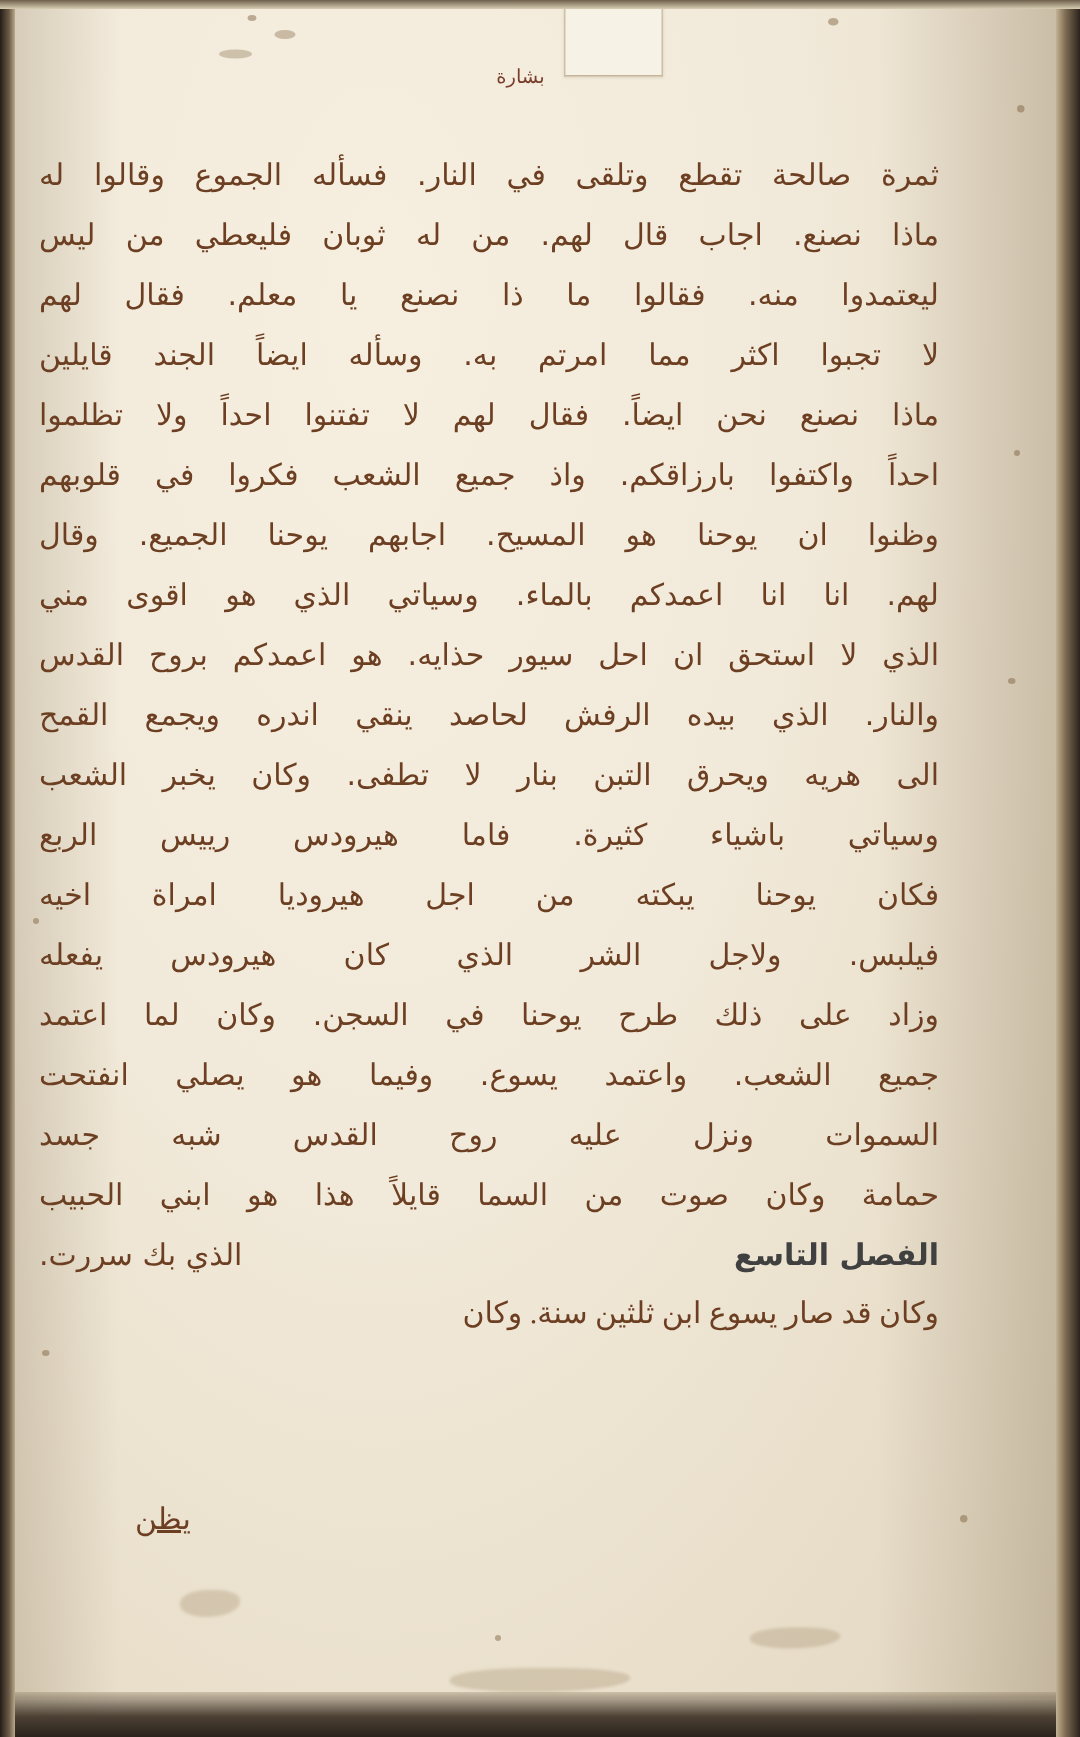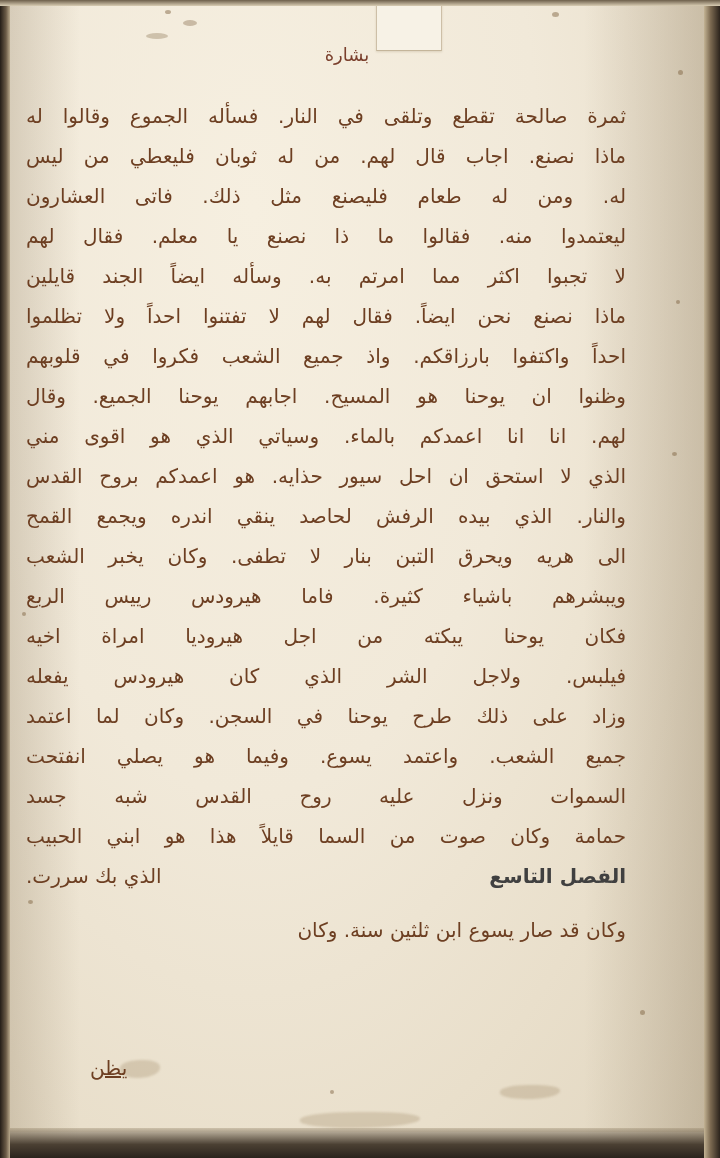--- a/index.html
+++ b/index.html
@@ -97,21 +97,21 @@
   
   .catchword {
     position: absolute;
     top: 44px;
     left: 0;
     width: 694px;
     text-align: center;
     direction: rtl;
     color: #7a3f2c;
     font-family: "DejaVu Sans", sans-serif;
-    font-size: 18px;
+    font-size: 13px;
   }
 
   .textblock {
     position: absolute;
     left: 26px;
     top: 96px;
     width: 600px;
     direction: rtl;
     text-align: justify;
     text-align-last: justify;
@@ -183,45 +183,44 @@
   <div class="speck" style="left:330px;  top:1090px;width:4px;  height:4px;"></div>
   <div class="smudge" style="left:120px; top:1060px; width:40px; height:18px;"></div>
   <div class="smudge" style="left:500px; top:1085px; width:60px; height:14px;"></div>
   <div class="smudge" style="left:300px; top:1112px; width:120px; height:16px;"></div>
 
   <div class="catchword">بشارة</div>
 
   <div class="textblock">
     <span class="line ink-brown">ثمرة صالحة تقطع وتلقى في النار. فسأله الجموع وقالوا له</span>
     <span class="line ink-brown">ماذا نصنع. اجاب قال لهم. من له ثوبان فليعطي من ليس</span>
-    <span class="line ink-brown">له. ومن له طعام فليصنع مثل ذلك. فاتى العشارون</span>
     <span class="line ink-brown">ليعتمدوا منه. فقالوا ما ذا نصنع يا معلم. فقال لهم</span>
     <span class="line ink-brown">لا تجبوا اكثر مما امرتم به. وسأله ايضاً الجند قايلين</span>
     <span class="line ink-brown">ماذا نصنع نحن ايضاً. فقال لهم لا تفتنوا احداً ولا تظلموا</span>
     <span class="line ink-brown">احداً واكتفوا بارزاقكم. واذ جميع الشعب فكروا في قلوبهم</span>
     <span class="line ink-brown">وظنوا ان يوحنا هو المسيح. اجابهم يوحنا الجميع. وقال</span>
     <span class="line ink-brown">لهم. انا انا اعمدكم بالماء. وسياتي الذي هو اقوى مني</span>
     <span class="line ink-brown">الذي لا استحق ان احل سيور حذايه. هو اعمدكم بروح القدس</span>
     <span class="line ink-brown">والنار. الذي بيده الرفش لحاصد ينقي اندره ويجمع القمح</span>
     <span class="line ink-brown">الى هريه ويحرق التبن بنار لا تطفى. وكان يخبر الشعب</span>
-    <span class="line ink-brown">ويبشرهم باشياء كثيرة. فاما هيرودس رييس الربع</span>
+    <span class="line ink-brown">وسياتي باشياء كثيرة. فاما هيرودس رييس الربع</span>
     <span class="line ink-brown">فكان يوحنا يبكته من اجل هيروديا امراة اخيه</span>
     <span class="line ink-brown">فيلبس. ولاجل الشر الذي كان هيرودس يفعله</span>
     <span class="line ink-brown">وزاد على ذلك طرح يوحنا في السجن. وكان لما اعتمد</span>
     <span class="line ink-brown">جميع الشعب. واعتمد يسوع. وفيما هو يصلي انفتحت</span>
     <span class="line ink-brown">السموات ونزل عليه روح القدس شبه جسد</span>
     <span class="line ink-brown">حمامة وكان صوت من السما قايلاً هذا هو ابني الحبيب</span>
 
     <span class="line ink-brown line-last" style="display:flex; justify-content:space-between; align-items:baseline;">
       <span class="chapter-head">الفصل التاسع</span>
       <span>الذي بك سررت.</span>
     </span>
 
-    <span class="line ink-brown line-last" style="margin-top:14px;">وكان قد صار يسوع ابن ثلثين سنة. وكان</span>
+    <span class="line ink-brown line-last" style="font-family:Liberation Serif, serif;">وكان قد صار يسوع ابن ثلثين سنة. وكان</span>
   </div>
 
-  <div class="tail" style="left:90px; top:1056px;text-decoration:underline;">يظن</div>
+  <div class="tail" style="left:90px; top:1000px;text-decoration:underline;">يظن</div>
 
   <div class="edge edge-left"></div>
   <div class="edge edge-right"></div>
   <div class="edge edge-top"></div>
   <div class="bottom-dark"></div>
 </div>
 
 </body></html>

